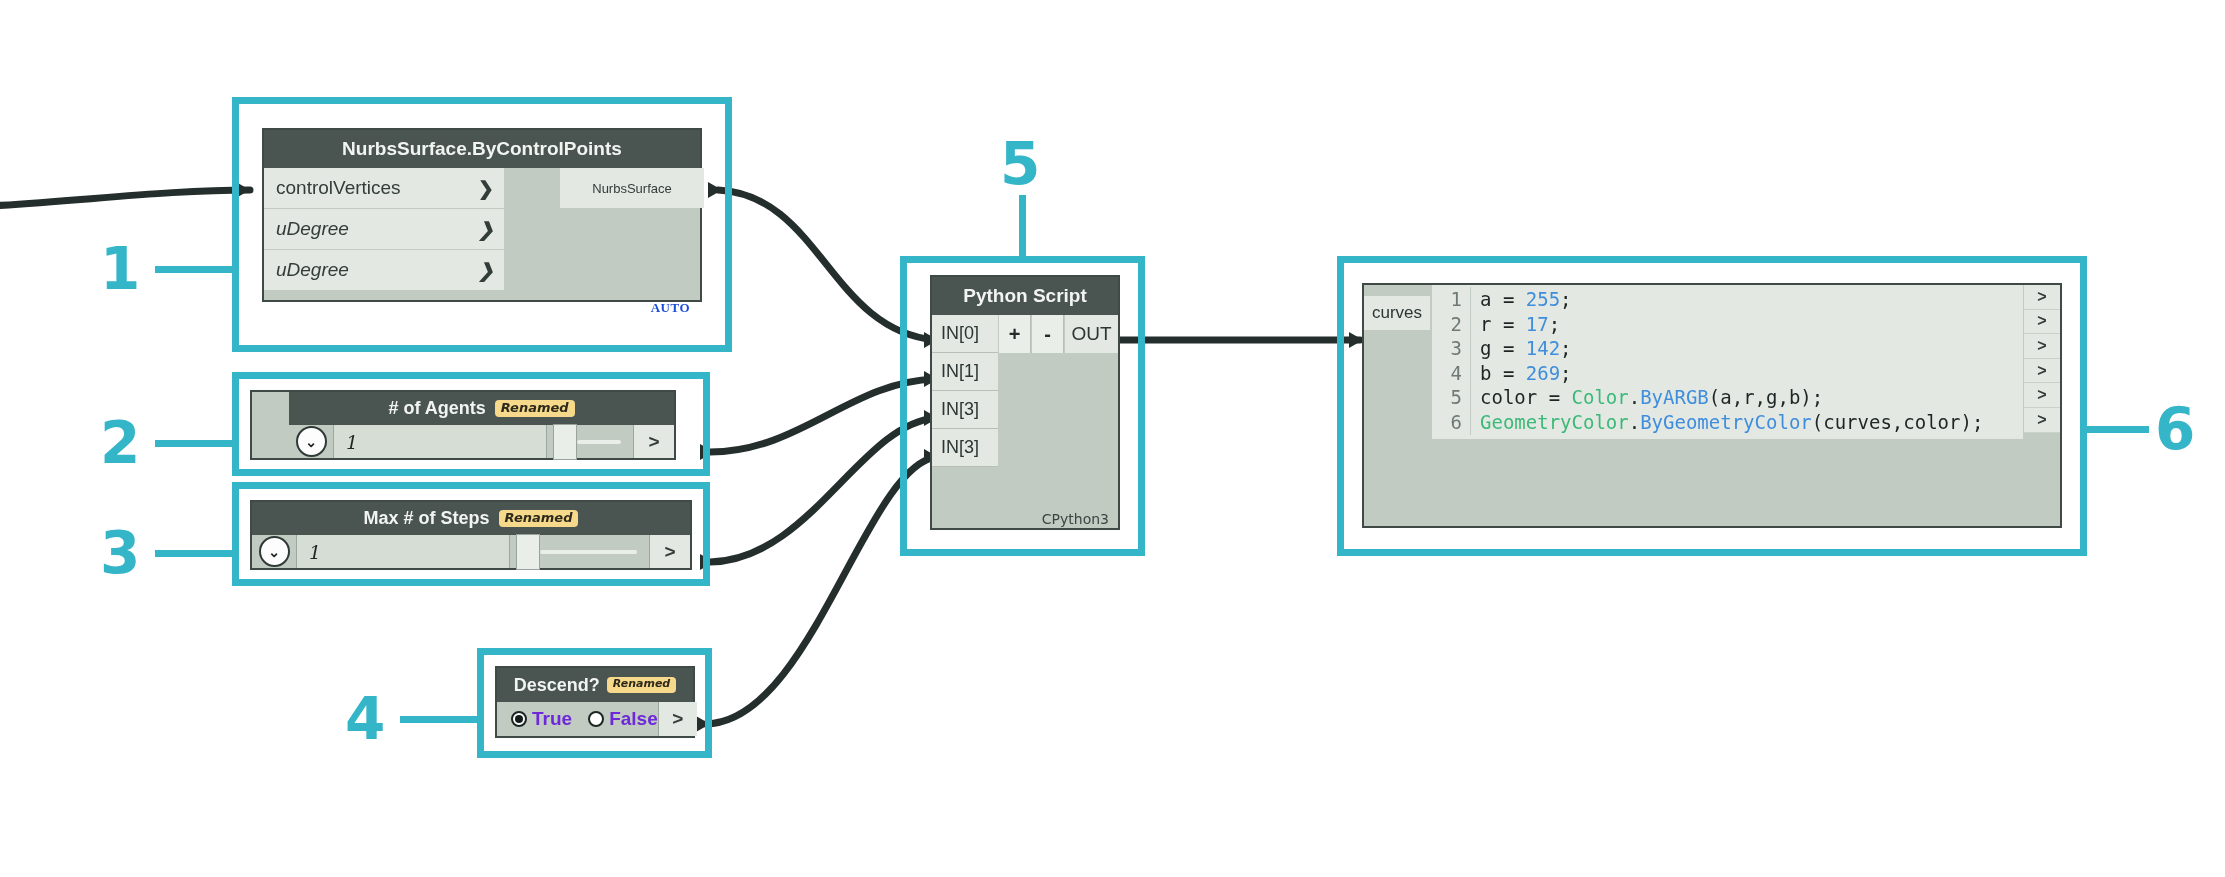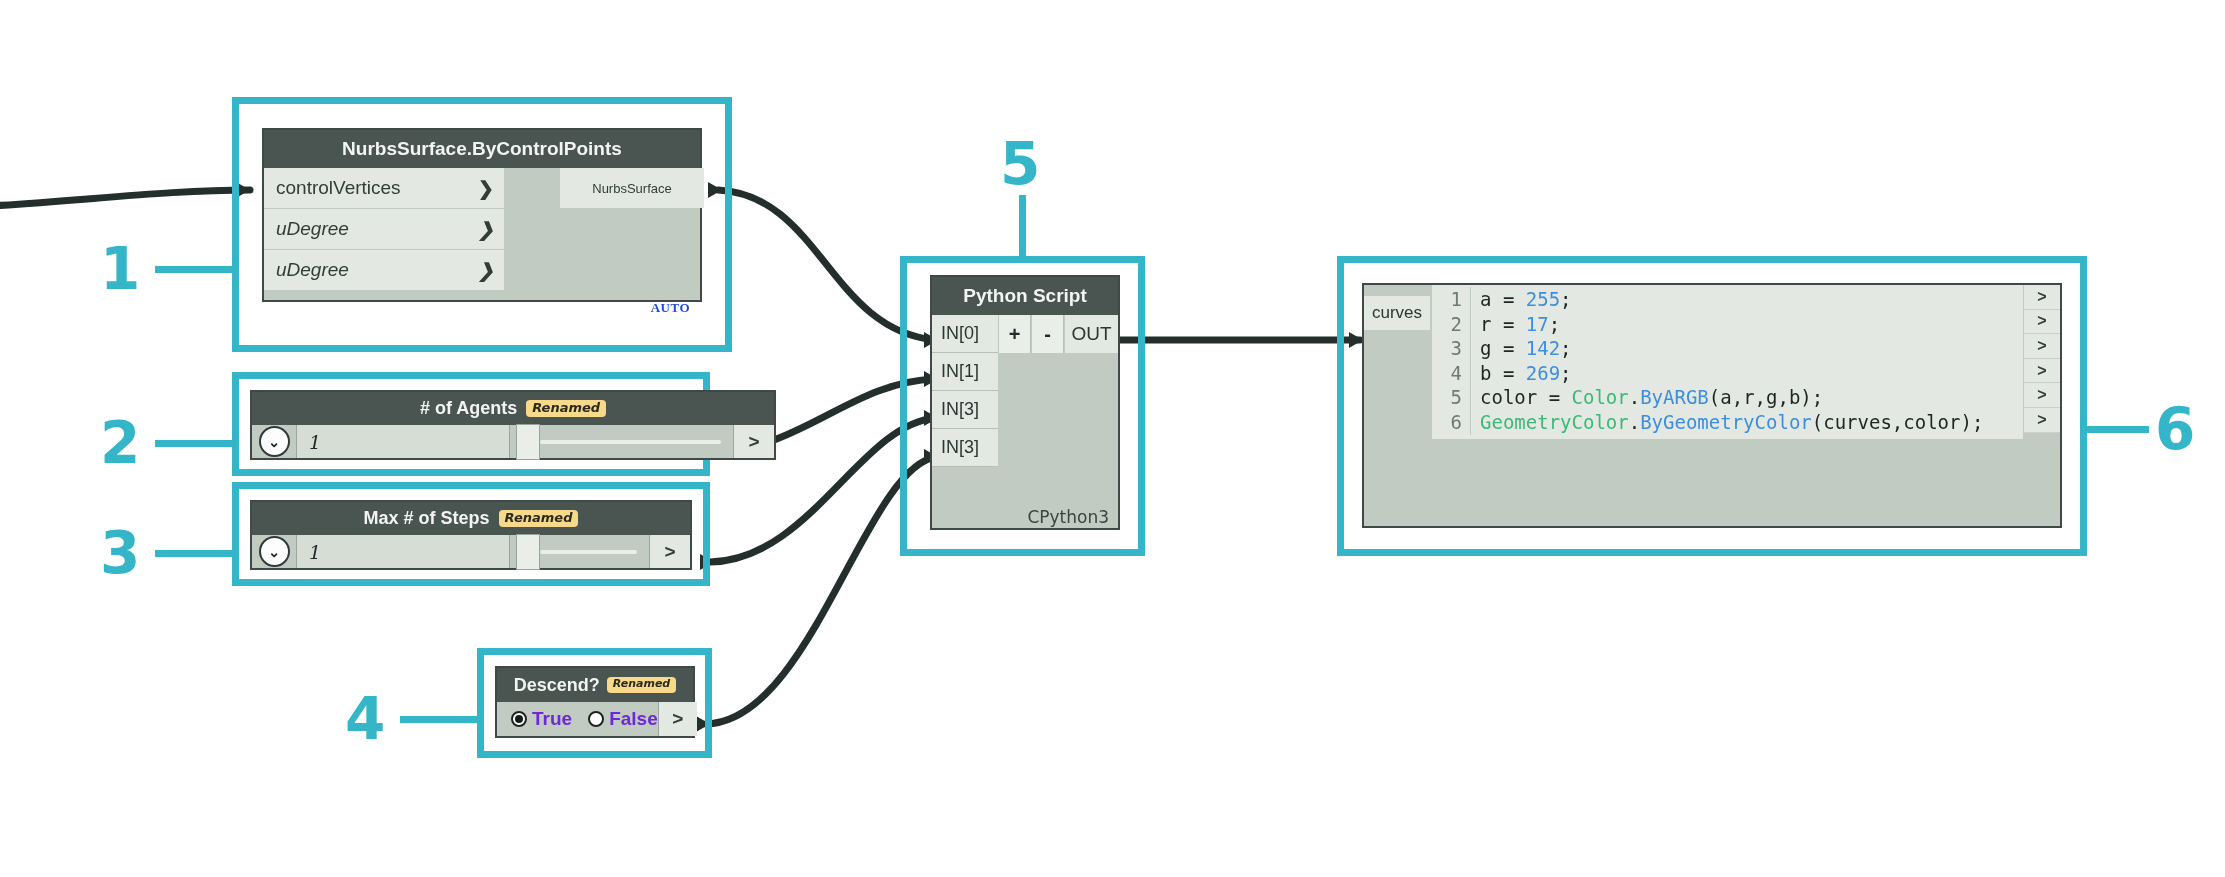--- a/index.html
+++ b/index.html
@@ -48,21 +48,21 @@
   .chev{font-weight:bold;font-size:19px;color:#323c39;}
   .italic{font-style:italic;}
 
   .auto-lbl{
     position:absolute;right:10px;bottom:5px;color:#1d4ed8;
     font-size:13px;font-weight:bold;letter-spacing:.5px;
     font-family:Liberation Serif, serif;
   }
   .engine-lbl{
     position:absolute;right:9px;bottom:5px;color:#3a4543;
-    font-size:17px;font-family:"DejaVu Sans",sans-serif;
+    font-size:14px;font-family:"DejaVu Sans",sans-serif;
   }
 
   
   .slider-row{position:absolute;left:0;top:0;right:0;bottom:0;display:flex;align-items:stretch;}
   .sl-expander{
     width:44px;background:#c2cbc2;border-right:1px solid #9aa69f;
     display:flex;align-items:center;justify-content:center;
   }
   .sl-circle{
     width:27px;height:27px;border-radius:50%;background:#fdfdfd;
@@ -204,21 +204,21 @@
         <span>NurbsSurface</span>
       </div>
       <div class="auto-lbl">AUTO</div>
     </div>
   </div>
 
   <div class="hl" style="left:232px;top:372px;width:478px;height:104px;"></div>
   <div class="hl-line" style="left:155px;top:440px;width:80px;height:7px;"></div>
   <div class="callout-num" style="left:100px;top:414px;">2</div>
 
-  <div class="node" style="left:250px;top:390px;width:526px;height:70px;">
+  <div class="node" style="left:250px;top:390px;width:426px;height:70px;padding-left:37px;">
     <div class="node-head" style="height:33px;font-size:18px;">
       <span># of Agents</span>
       <span class="badge">Renamed</span>
     </div>
     <div class="node-body" style="height:33px;">
       <div class="slider-row">
         <div class="sl-expander">
           <span class="sl-circle">⌄</span>
         </div>
         <div class="sl-value">1</div>

